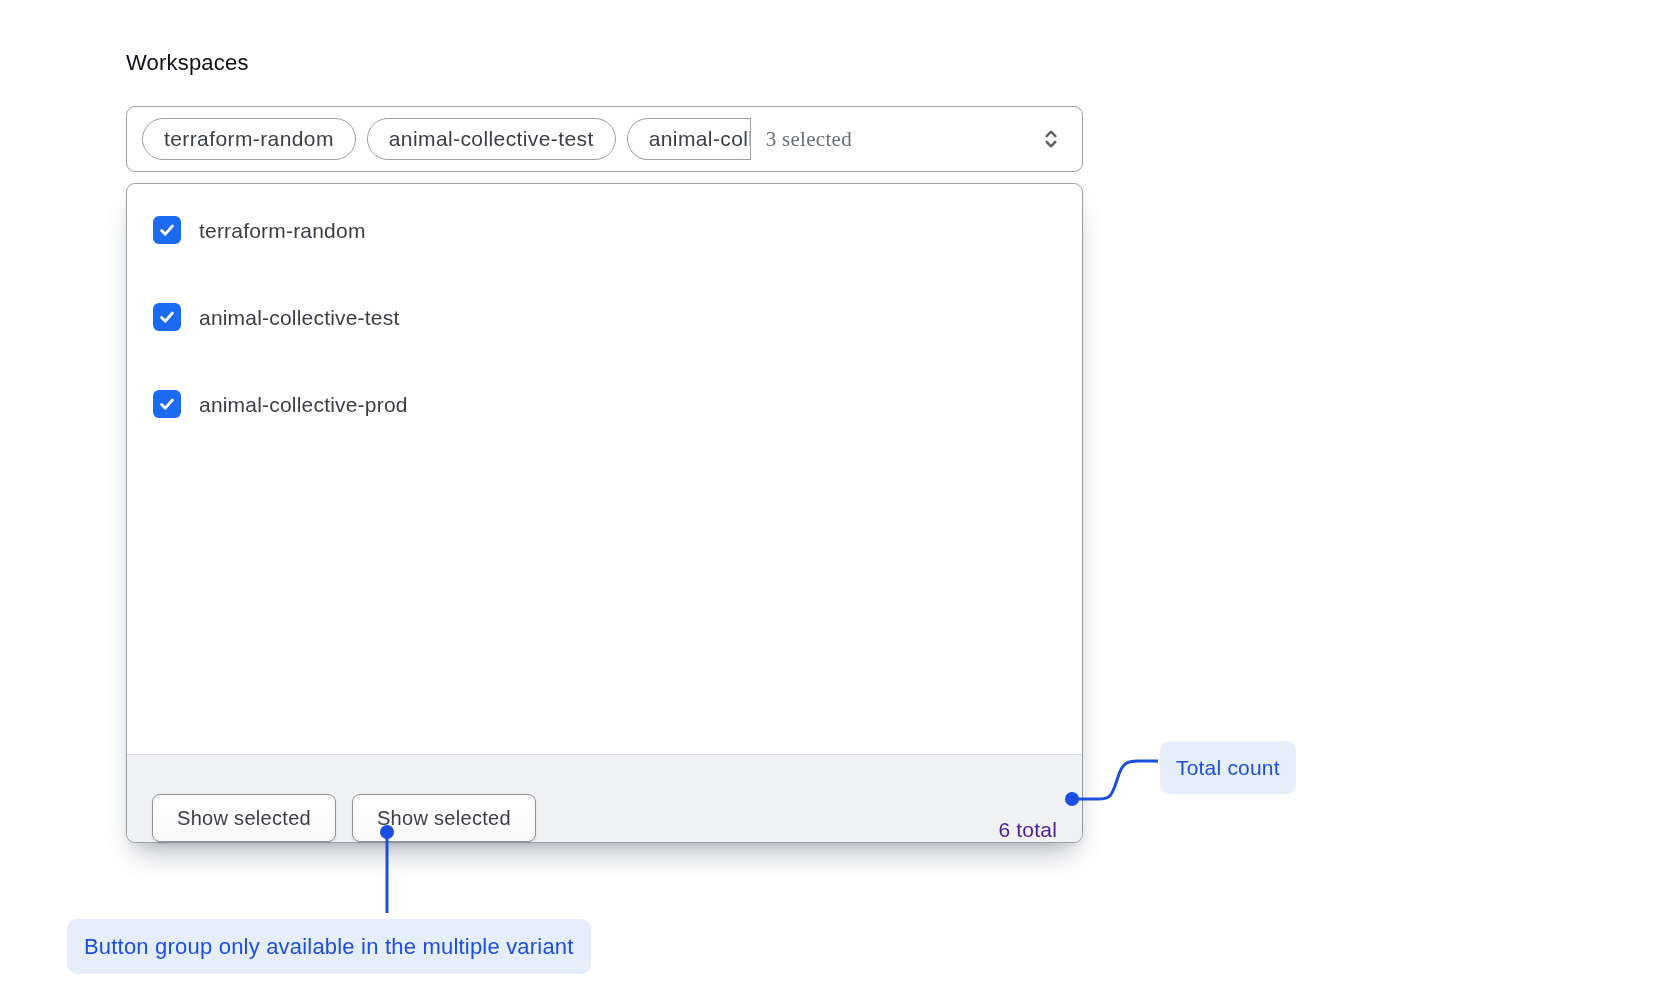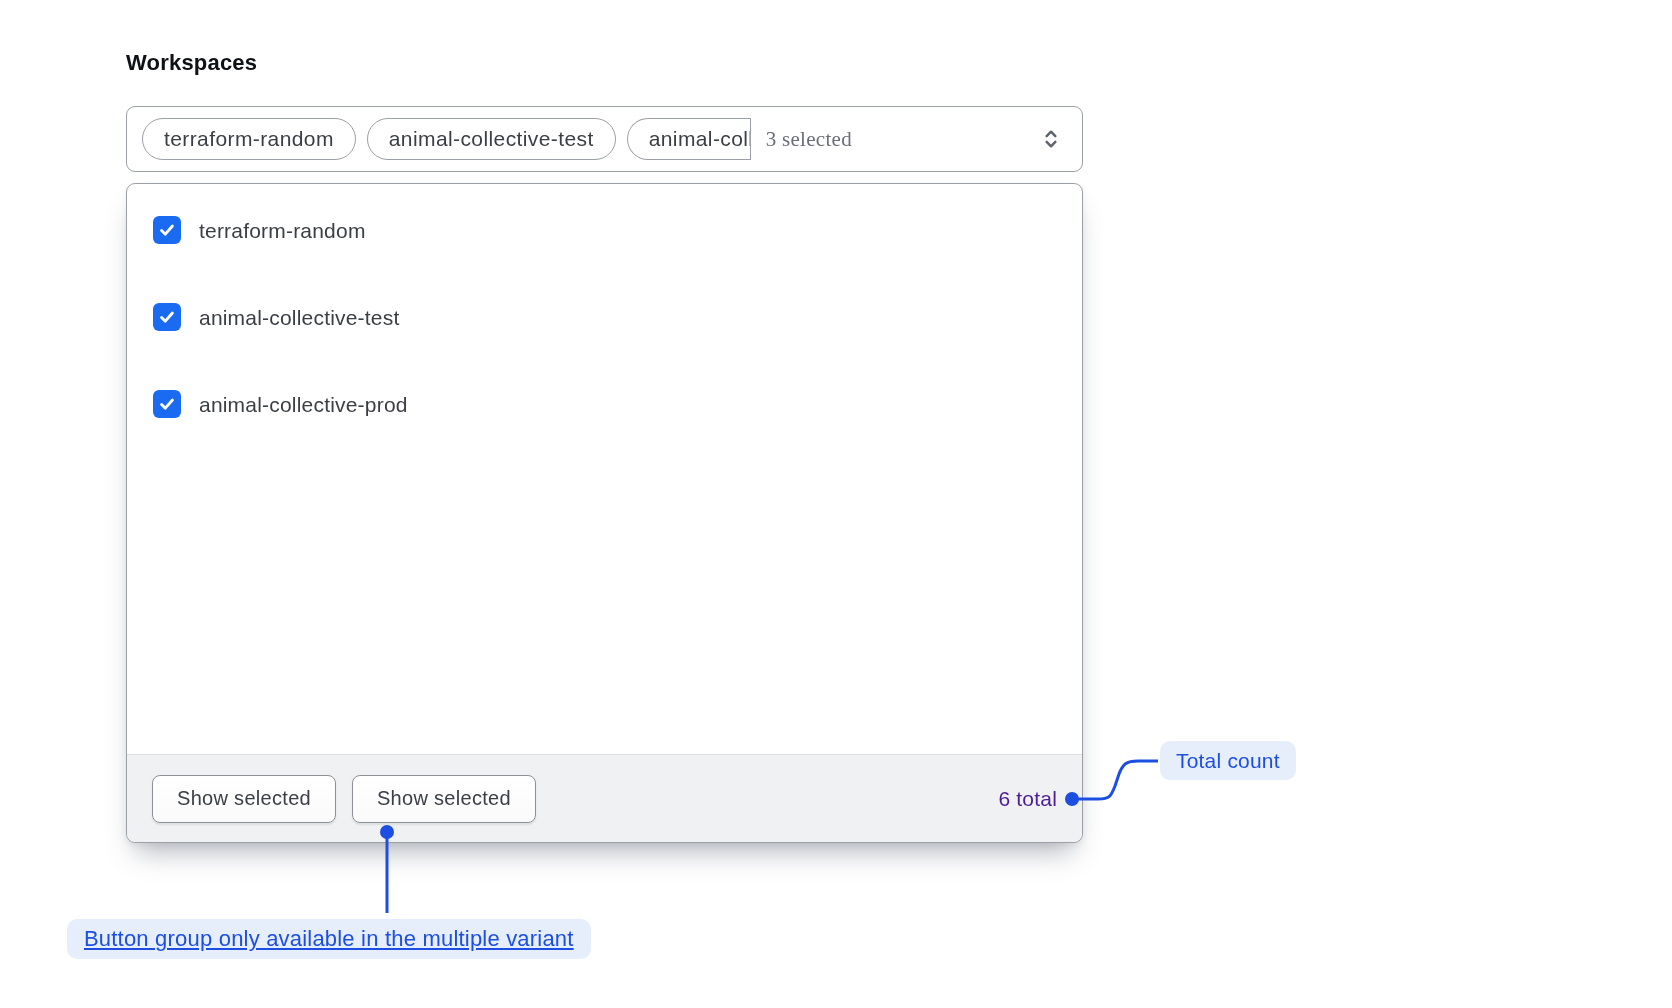--- a/index.html
+++ b/index.html
@@ -2,21 +2,21 @@
 <html><head>
 <meta charset="utf-8">
 <style>
   * { margin:0; padding:0; box-sizing:border-box; }
   html,body { width:1672px; height:1008px; background:#ffffff;
     font-family:"Liberation Sans", sans-serif; color:#3b3e45; overflow:hidden; }
   .stage { position:relative; width:1672px; height:1008px; }
 
   
   .field-label { position:absolute; left:126px; top:50px; font-size:22px;
-    font-weight:700; color:#0f1116; letter-spacing:.2px; }
+    font-weight:400; color:#0f1116; letter-spacing:.2px; }
 
   
   .trigger { position:absolute; left:126px; top:106px; width:957px; height:66px;
     background:#fff; border:1px solid #9ba0a6; border-radius:9px;
     display:flex; align-items:center; padding:0 18px 0 15px; gap:11px; cursor:pointer; }
   .pill { height:42px; display:flex; align-items:center; padding:0 21px;
     border:1px solid #9ba0a6; border-radius:21px; font-size:21px; letter-spacing:.4px;
     color:#3b3e45; white-space:nowrap; flex:0 0 auto; background:#fff; }
   .pill-clip { flex:0 0 124px; width:124px; height:42px; overflow:hidden;
     border-right:1px solid #9ba0a6; }
@@ -33,33 +33,33 @@
   .option { display:flex; align-items:flex-start; gap:18px; margin-bottom:48px; cursor:pointer; }
   .checkbox { flex:0 0 28px; width:28px; height:28px; margin-top:5px; border-radius:6px;
     border:2px solid #898d93; background:#fff; display:flex; align-items:center; justify-content:center; }
   .checkbox svg { display:none; }
   .checkbox.checked { border:none; background:#1b6af2; }
   .checkbox.checked svg { display:block; }
   .option-label { font-size:21px; line-height:39px; letter-spacing:.2px; color:#3b3e45; max-width:590px; }
 
   
   .footer { height:88px; flex:0 0 88px; background:#f0f1f3; border-top:1px solid #d9dbde;
-    border-radius:0 0 9px 9px; display:flex; align-items:center; padding:0 25px; gap:16px; }
+    border-radius:0 0 9px 9px; display:flex; align-items:flex-end; padding:0 25px; gap:16px; }
   .btn { height:48px; padding:0 24px; font-size:20px; letter-spacing:.3px; color:#3b3e45;
     background:linear-gradient(#ffffff,#fafafa); border:1px solid #8d9197; border-radius:8px;
     box-shadow:0 2px 2px rgba(0,0,0,.08); cursor:pointer; display:flex; align-items:center;
     font-family:"Liberation Sans", sans-serif; }
   .total { margin-left:auto; font-size:21px; color:#4c1d95; letter-spacing:.2px; }
 
   
   .annot-layer { position:absolute; left:0; top:0; width:1672px; height:1008px; pointer-events:none; }
   .badge { position:absolute; display:flex; align-items:center; background:#e6eefb;
     color:#1d4ee2; border-radius:10px; font-weight:500; letter-spacing:.2px; }
-  .badge-total { left:1160px; top:741px; height:39px; padding:0 16px; font-size:21px; }
-  .badge-group { left:67px; top:919px; height:40px; padding:0 17px; font-size:22px;text-decoration:underline; }
+  .badge-total { left:1160px; top:741px; height:53px; padding:0 16px; font-size:21px; }
+  .badge-group { left:67px; top:919px; height:55px; padding:0 17px; font-size:22px; }
 </style>
 </head>
 <body>
 
 <div class="stage">
 
   <div class="field-label">Workspaces</div>
 
   <div class="trigger">
     <span class="pill">terraform-random</span>

